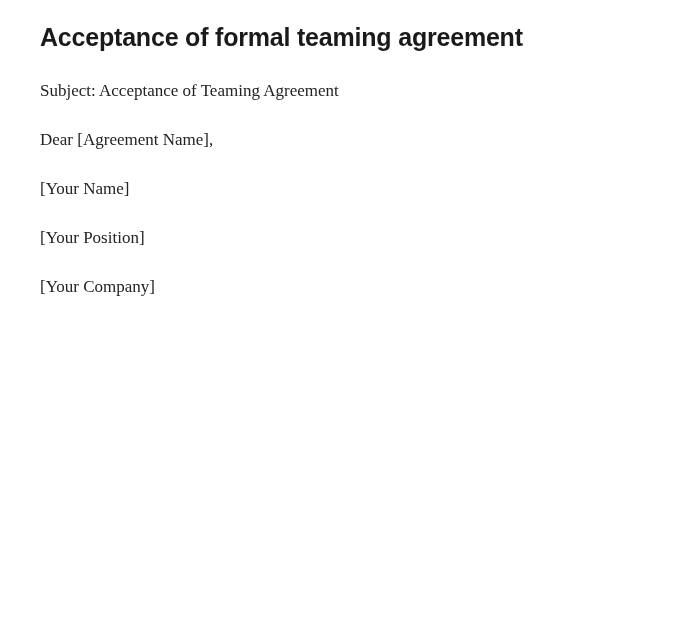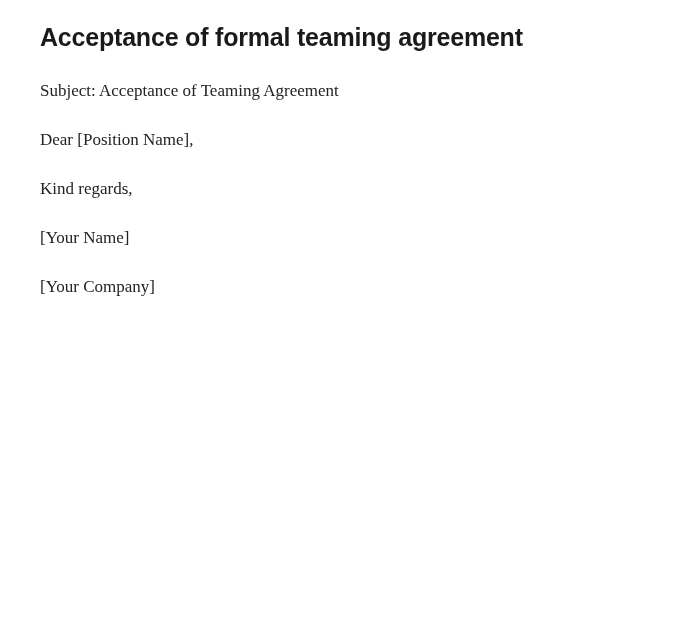--- a/index.html
+++ b/index.html
@@ -40,17 +40,17 @@
   .doc-paragraph:last-child {
     margin-bottom: 0;
   }
 </style>
 </head>
 <body>
 
 <div class="document">
   <h1 class="doc-title">Acceptance of formal teaming agreement</h1>
   <p class="doc-paragraph">Subject: Acceptance of Teaming Agreement</p>
-  <p class="doc-paragraph">Dear [Position Name],</p>
-  <p class="doc-paragraph">Kind regards,</p>
+  <p class="doc-paragraph">Dear [Agreement Name],</p>
   <p class="doc-paragraph">[Your Name]</p>
+  <p class="doc-paragraph">[Your Position]</p>
   <p class="doc-paragraph">[Your Company]</p>
 </div>
 
 </body></html>

